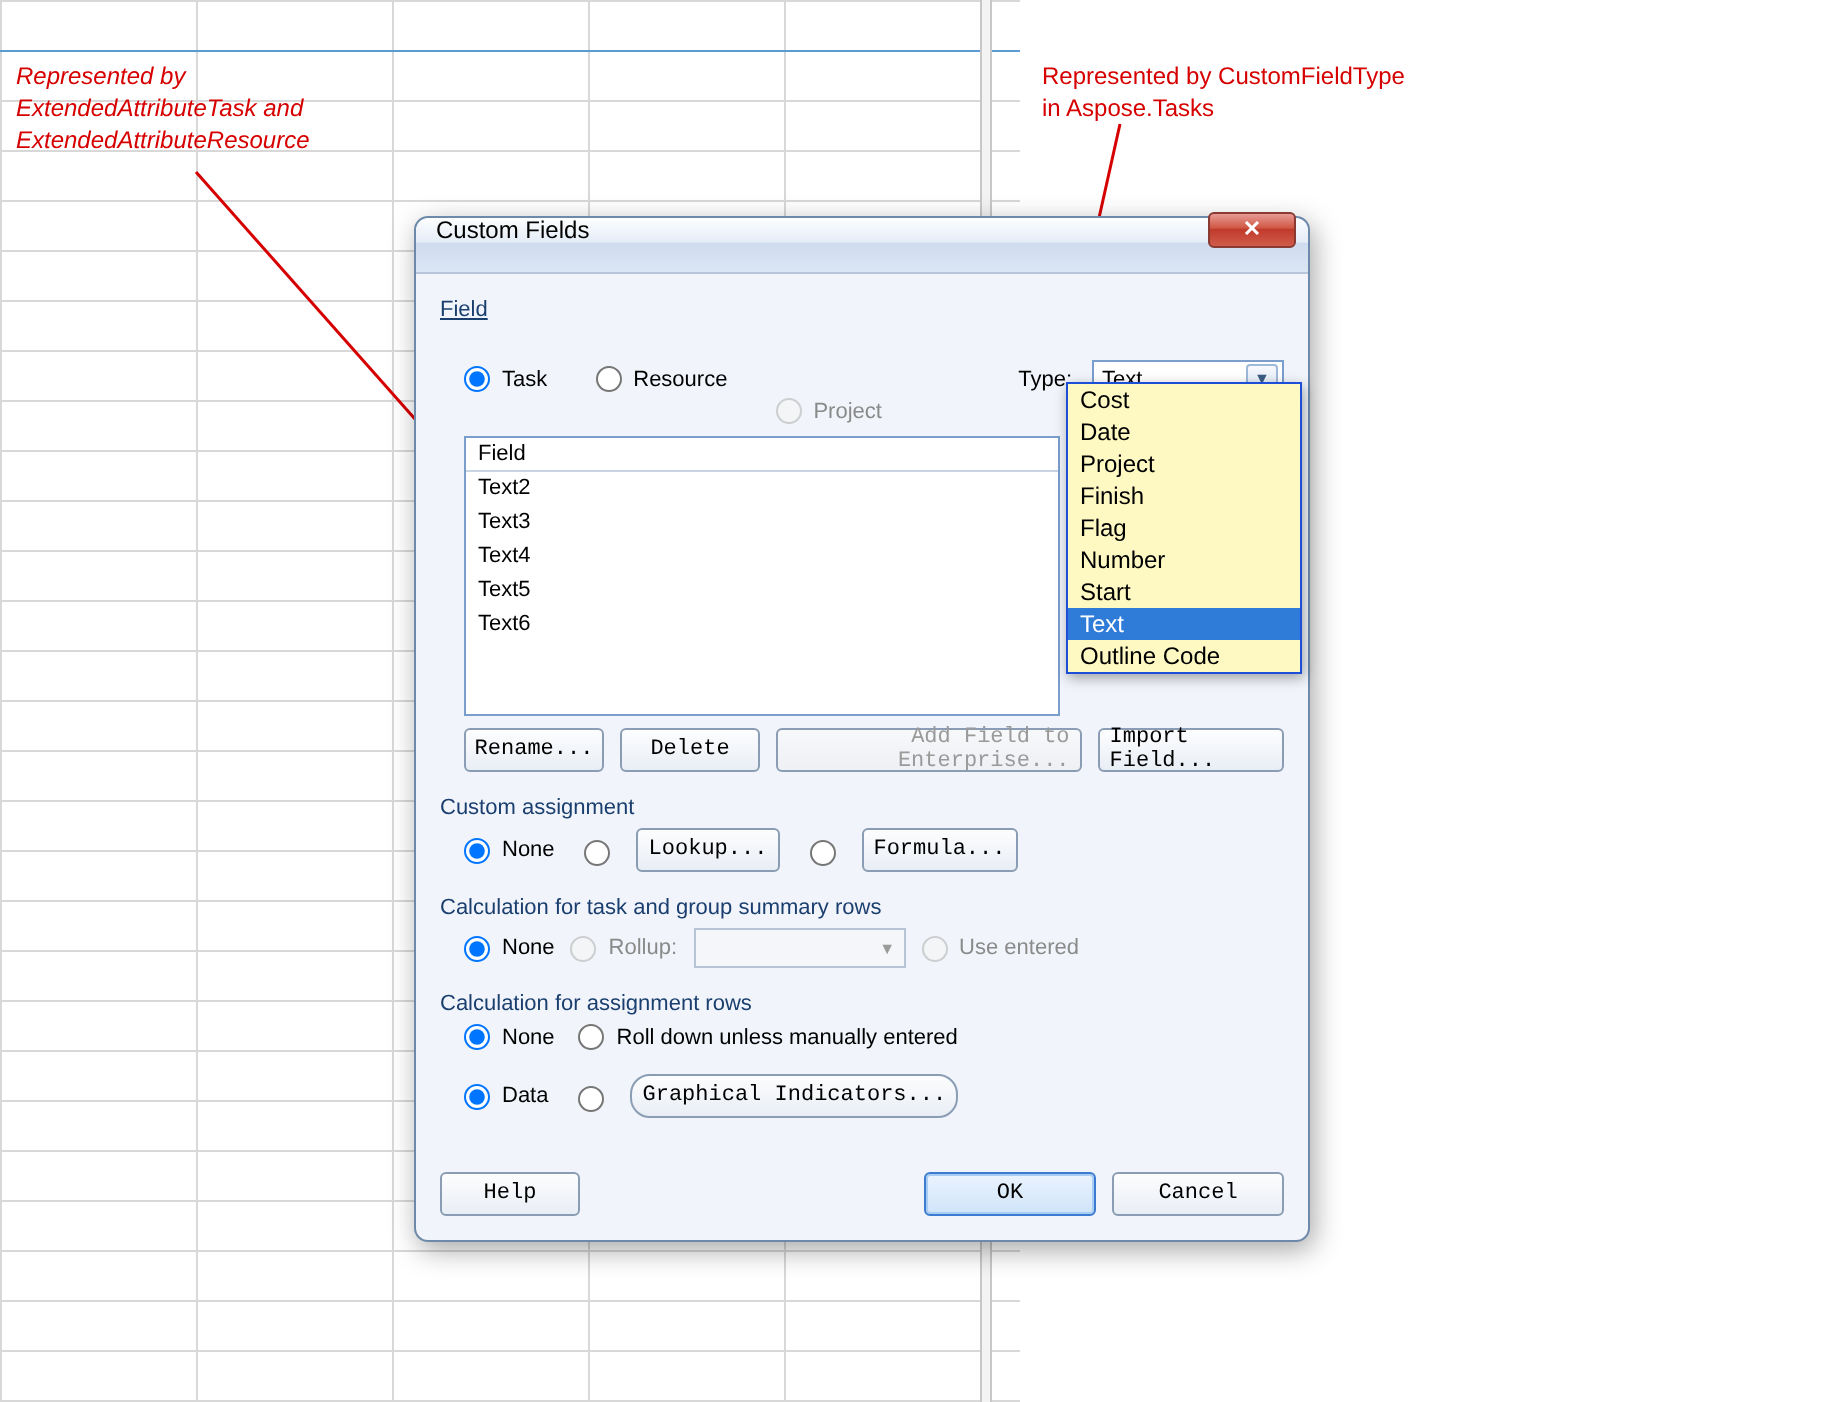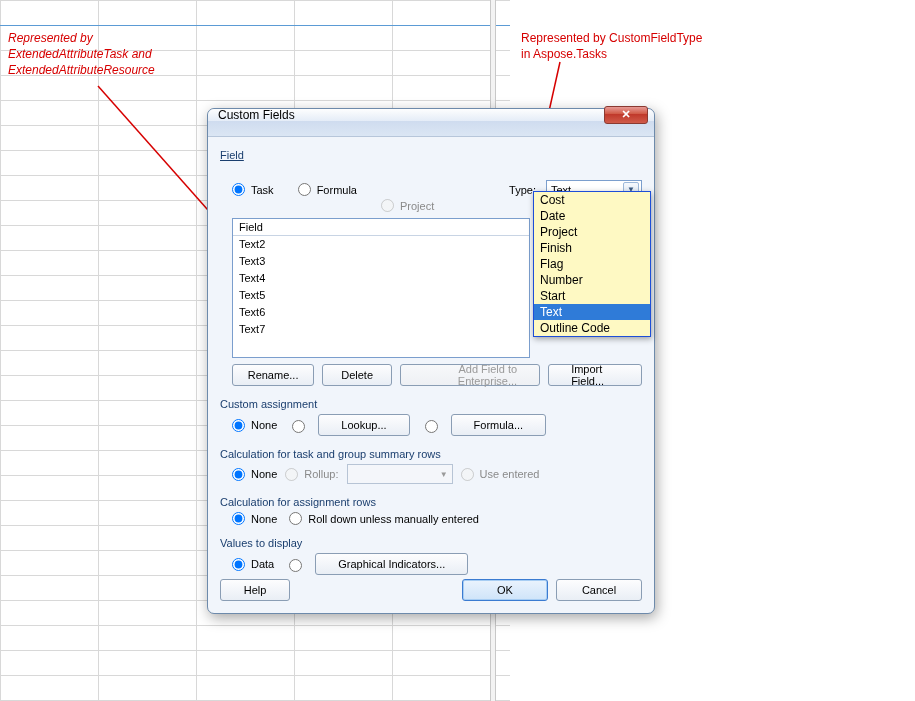--- a/index.html
+++ b/index.html
@@ -134,41 +134,42 @@
   }
   .field-list .item.selected {
     background: #d9d9d9;
     border-top: 1px solid #2e6b1e;
     border-bottom: 1px solid #2e6b1e;
   }
 
   
   .btn {
     height: 22px;
-    padding: 0 22px;
+    padding: 0 5px;
     border: 1px solid #8a9db4;
     border-radius: 3px;
     background: linear-gradient(#fdfdfe, #e9eef5);
     font-size: 11px;
     display: inline-flex; align-items: center; justify-content: center;
     cursor: pointer;
     min-width: 70px;
+    font-family: Liberation Mono, monospace;
   }
   .btn.disabled { color: #9a9a9a; background: linear-gradient(#f7f8fa,#eef0f4); cursor: default; text-align: right; }
   .btn.primary {
     border-color: #3b7bd1;
     box-shadow: 0 0 0 1px #a7cdf3 inset;
     background: linear-gradient(#eaf3fd,#cfe4f9);
     min-width: 86px;
   }
   .btn-row { display: flex; gap: 8px; margin-left: 12px; }
 
   .sep { height: 8px; }
 
-  .footer { display: flex; margin-top: 4px; margin-left:0;}
+  .footer { display: flex; margin-top: 27px; margin-left:0;}
   .footer .spacer { flex: 1; }
 
   
   .dropdown {
     position: absolute;
     left: 533px; top: 191px;
     width: 118px;
     background: #fef9c3;
     border: 1px solid #1d4ed8;
     box-shadow: 1px 2px 6px rgba(0,0,0,.35);
@@ -228,21 +229,21 @@
   <div class="body">
     <div class="section-label underline">Field</div>
 
     <div class="row indent" style="margin-top:6px;">
       <label class="radio">
           <input type="radio" checked="" style="">
           <span>Task</span>
         </label>
       <label class="radio" style="margin-left:18px;">
           <input type="radio" style="">
-          <span>Formula</span>
+          <span>Resource</span>
         </label>
       <label class="radio disabled" style="margin-left:18px;margin-top:32px;">
           <input type="radio" disabled="" style="">
           <span>Project</span>
         </label>
 
       <div class="type-area">
         <span>Type:</span>
         <div class="combo">
           <span>Text</span>
@@ -251,21 +252,20 @@
       </div>
     </div>
 
     <div class="field-list">
       <div class="header">Field</div>
       <div class="item">Text2</div>
       <div class="item">Text3</div>
       <div class="item">Text4</div>
       <div class="item">Text5</div>
       <div class="item">Text6</div>
-      <div class="item">Text7</div>
     </div>
 
     <div class="btn-row">
       <div class="btn">Rename...</div>
       <div class="btn">Delete</div>
       <div class="btn disabled" style="min-width:140px;">Add Field to Enterprise...</div>
       <div class="btn">Import Field...</div>
     </div>
 
     <div class="sep"></div>
@@ -309,28 +309,27 @@
           <input type="radio" checked="" style="">
           <span>None</span>
         </label>
       <label class="radio">
           <input type="radio" style="">
           <span>Roll down unless manually entered</span>
         </label>
     </div>
 
     <div class="sep"></div>
-    <div class="section-label">Values to display</div>
     <div class="row indent" style="margin-top:4px; gap:10px;">
       <label class="radio">
           <input type="radio" checked="" style="">
           <span>Data</span>
         </label>
       <input type="radio" style="">
-      <div class="btn" style="min-width:130px;">Graphical Indicators...</div>
+      <div class="btn" style="min-width:130px;border-radius:10px;">Graphical Indicators...</div>
     </div>
 
     <div class="footer">
       <div class="btn">Help</div>
       <div class="spacer"></div>
       <div class="btn primary">OK</div>
       <div style="width:8px;"></div>
       <div class="btn" style="min-width:86px;">Cancel</div>
     </div>
   </div>

